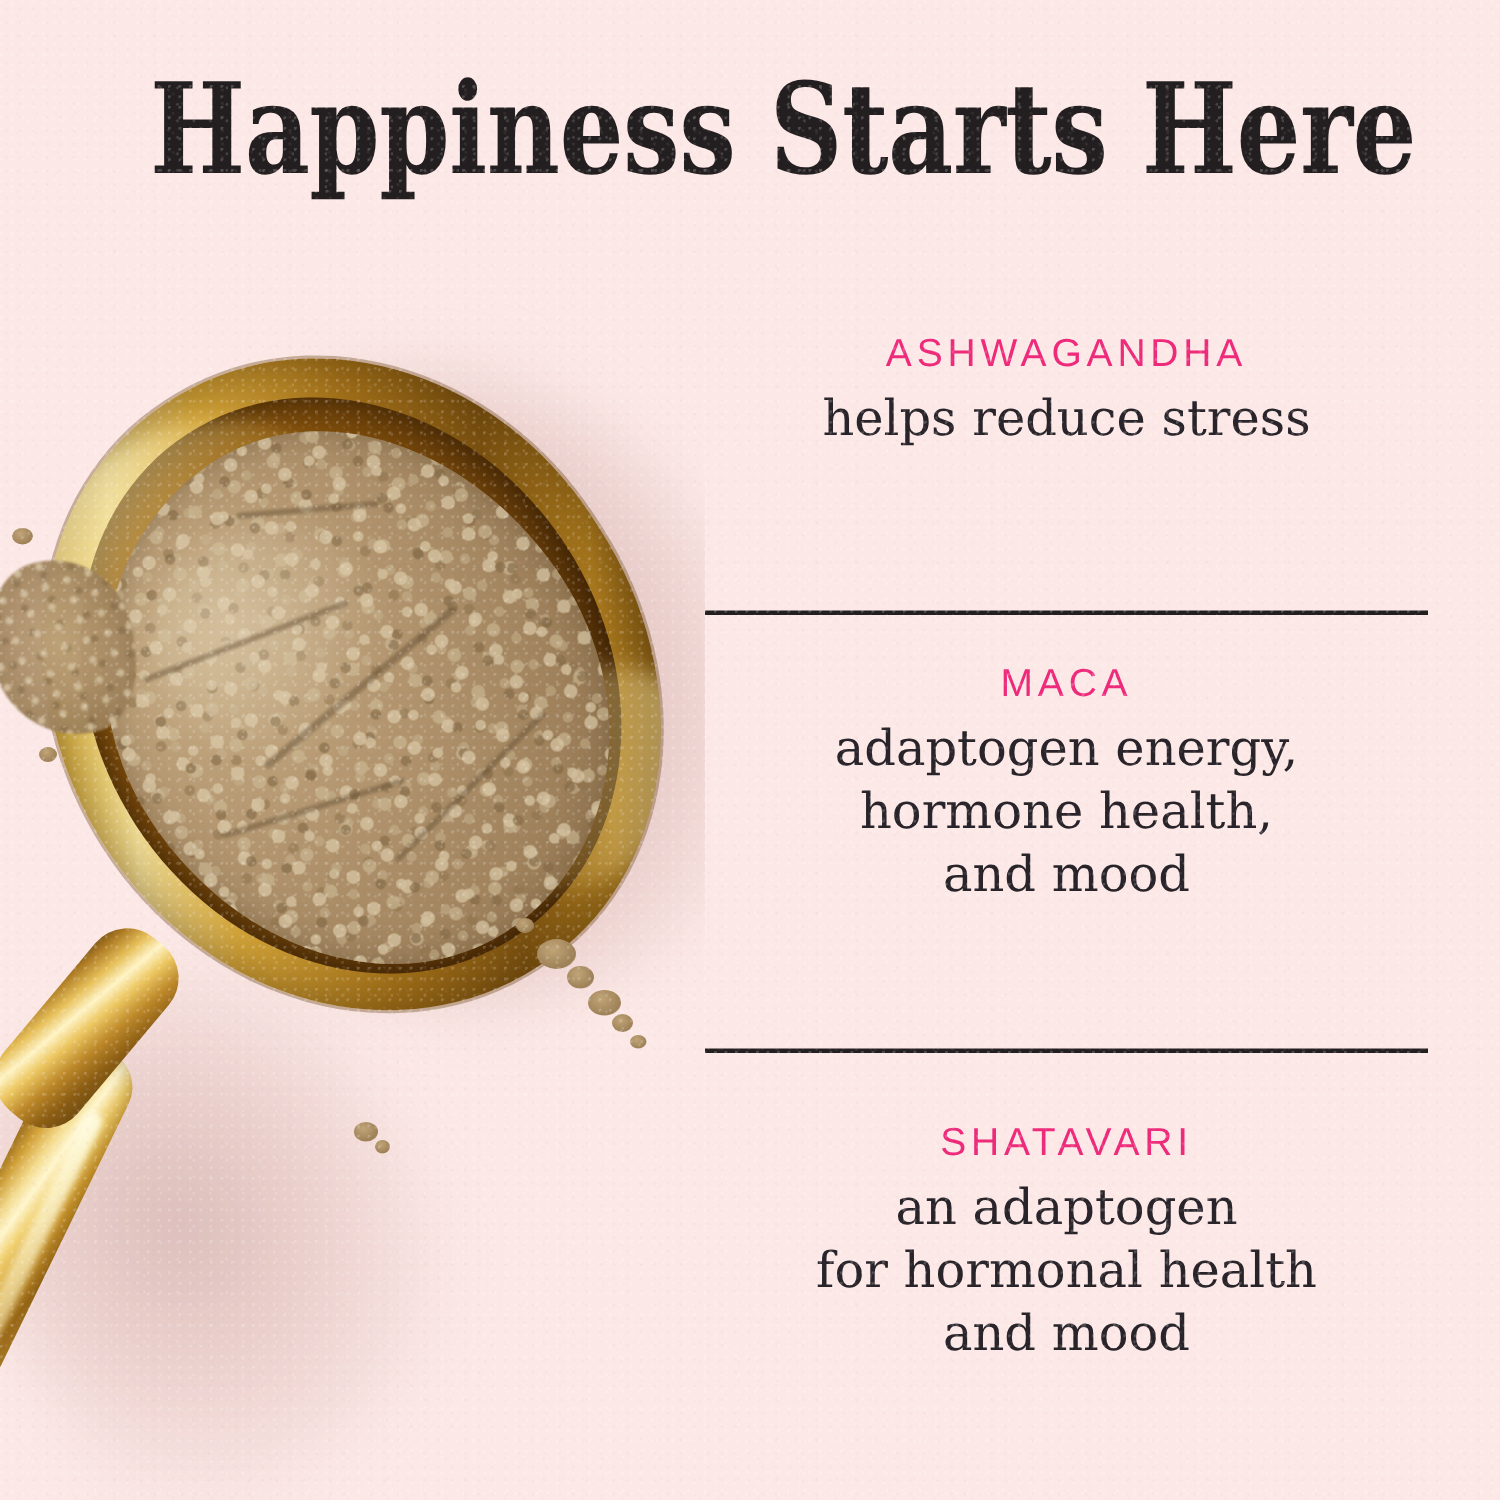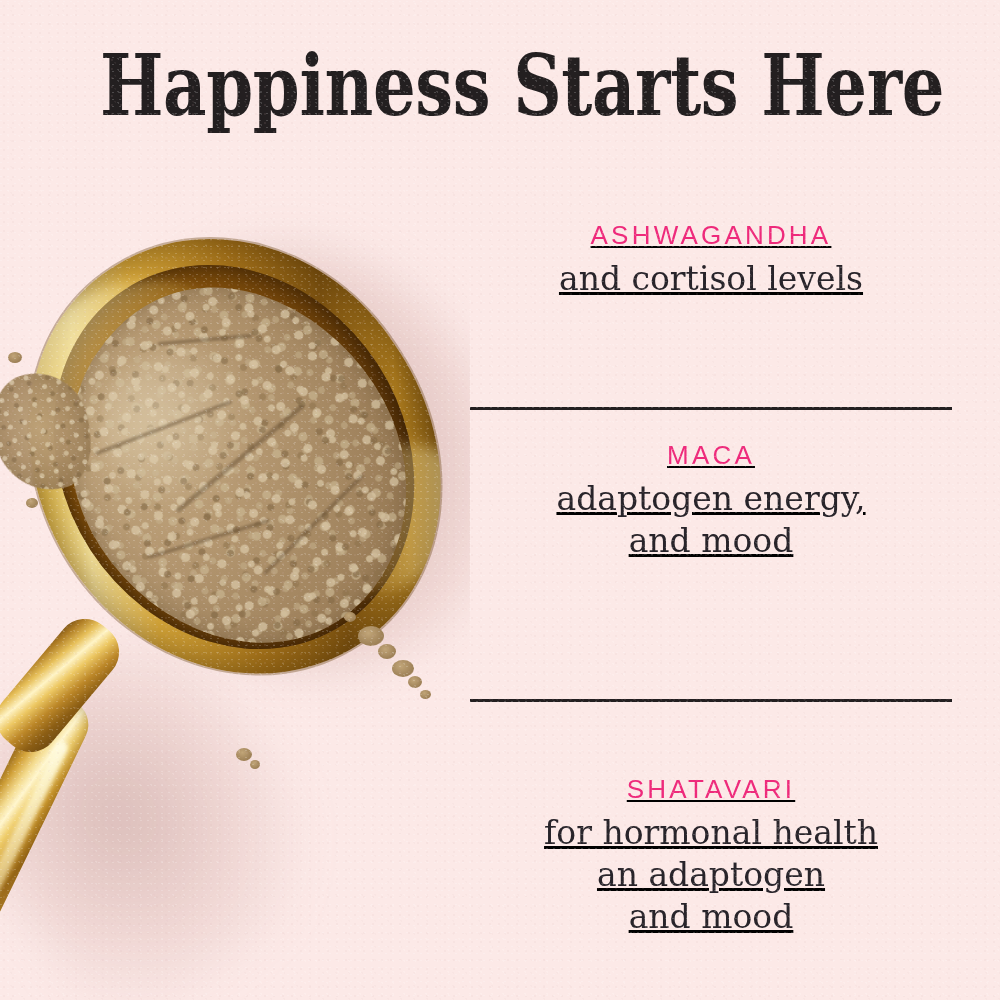--- a/index.html
+++ b/index.html
@@ -304,21 +304,20 @@
     top: 0;
     width: 482px;
     height: 1000px;
     z-index: 30;
   }
   .block {
     position: absolute;
     left: 0;
     width: 482px;
     text-align: center;
-    text-decoration: underline;
   }
   .ing-name {
     font-family: "Liberation Sans", sans-serif;
     font-size: 26px;
     font-weight: 400;
     letter-spacing: 3.2px;
     color: #EE2A7B;
     margin: 0 0 6px 0;
     line-height: 34px;
   }
@@ -387,40 +386,41 @@
       <div class="crumb" style="left:26px;top:498px;width:12px;height:10px;"></div>
       <div class="crumb" style="left:8px;top:352px;width:14px;height:11px;"></div>
     </div>
   </div>
 
   <div class="content">
 
     <div class="block" style="top:218px;">
       <div class="ing-name">ASHWAGANDHA</div>
       <div class="ing-desc">
-        <div>and cortisol levels</div>
+        <div>helps reduce stress</div>
       </div>
     </div>
 
     <div class="divider" style="top:407px;"></div>
 
     <div class="block" style="top:438px;">
       <div class="ing-name">MACA</div>
       <div class="ing-desc">
         <div>adaptogen energy,</div>
+        <div>hormone health,</div>
         <div>and mood</div>
       </div>
     </div>
 
     <div class="divider" style="top:699px;"></div>
 
-    <div class="block" style="top:772px;">
+    <div class="block" style="top:744px;">
       <div class="ing-name">SHATAVARI</div>
       <div class="ing-desc">
+        <div>an adaptogen</div>
         <div>for hormonal health</div>
-        <div>an adaptogen</div>
         <div>and mood</div>
       </div>
     </div>
   </div>
 
   <div class="grain"></div>
 </div>
 
 </body></html>

